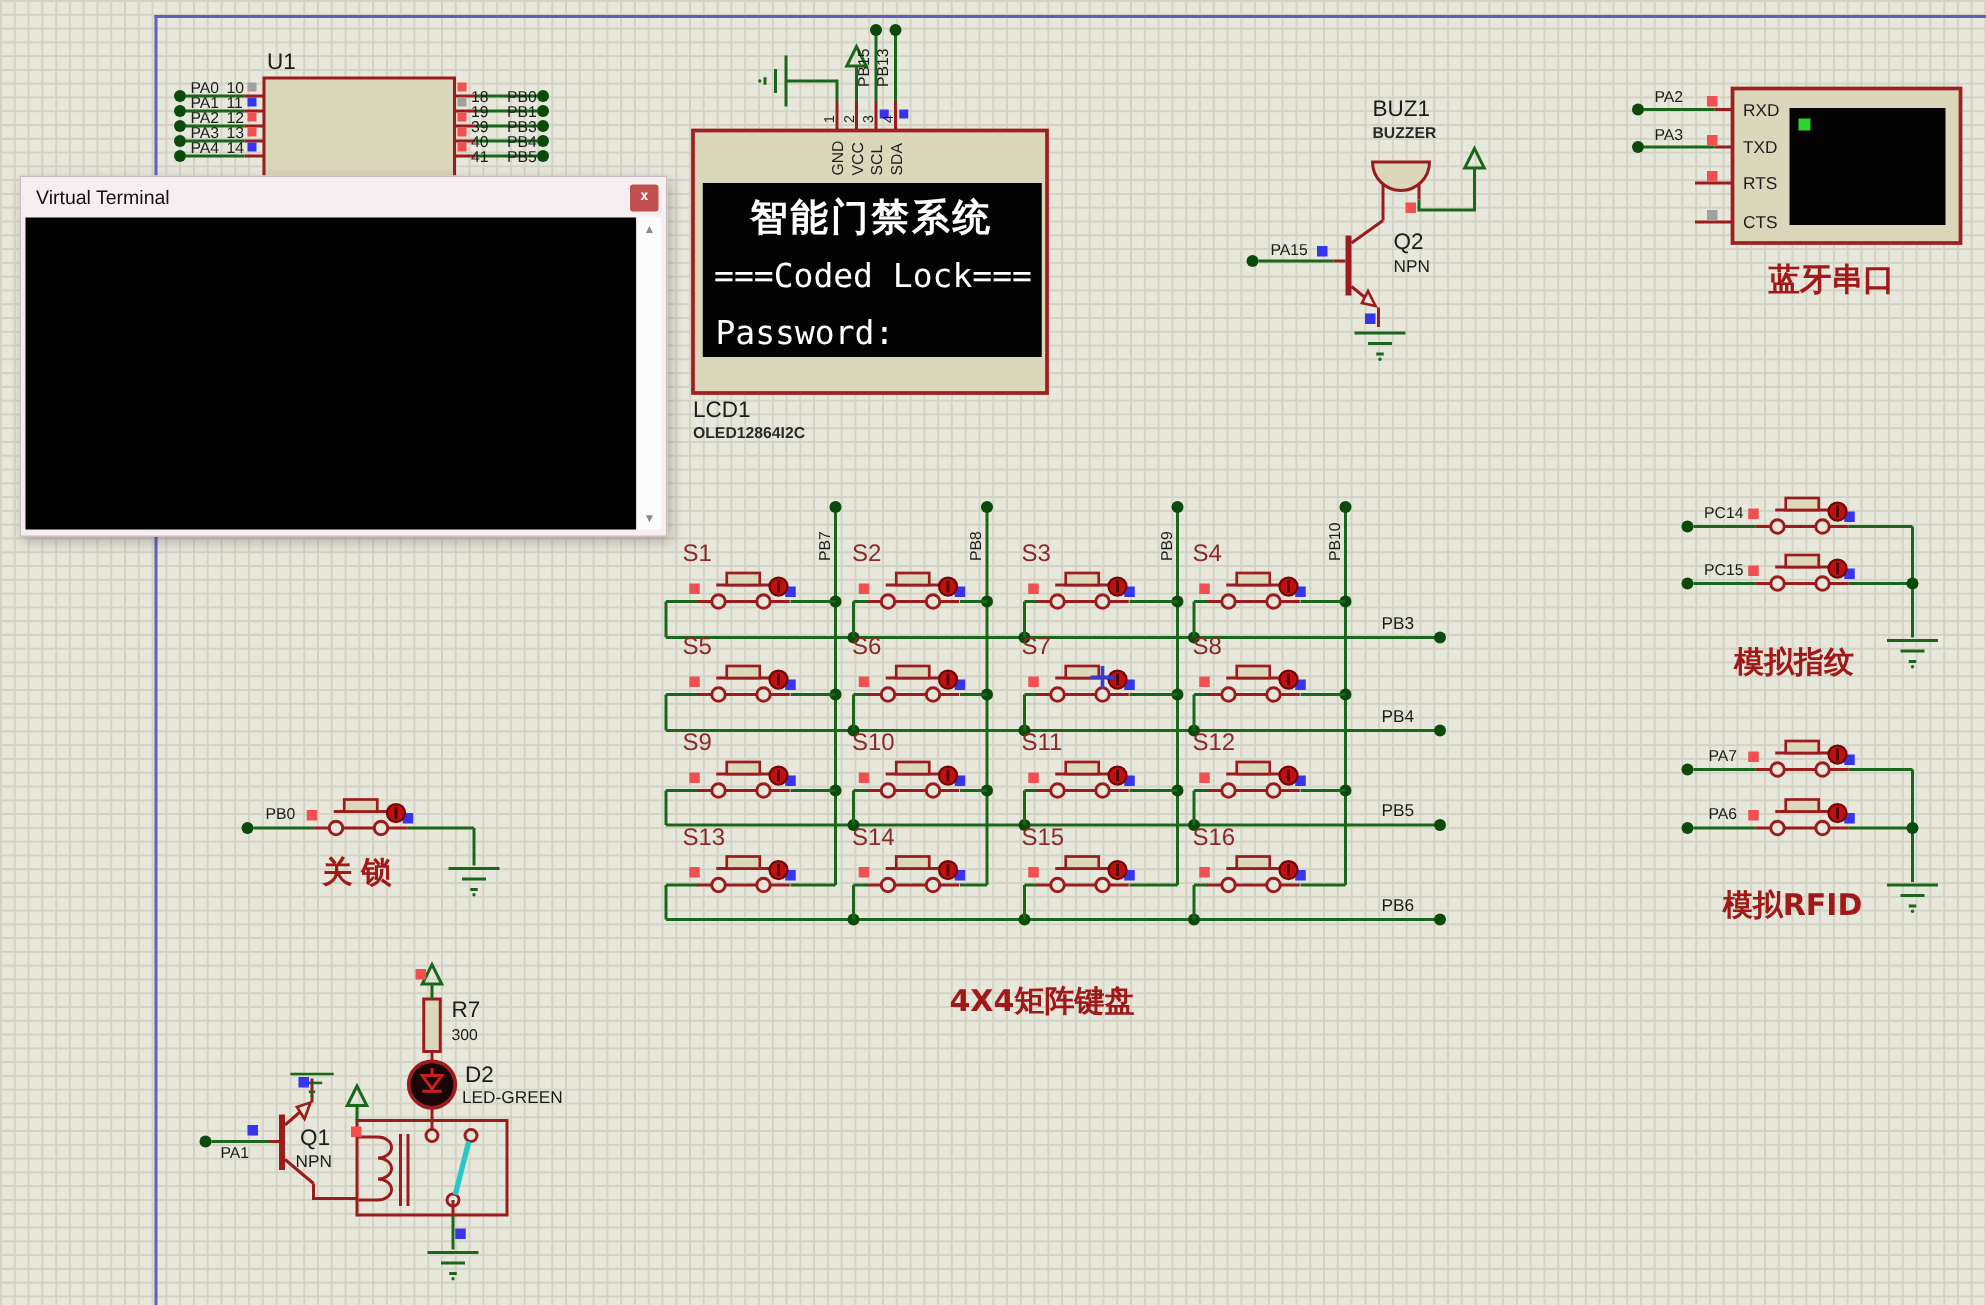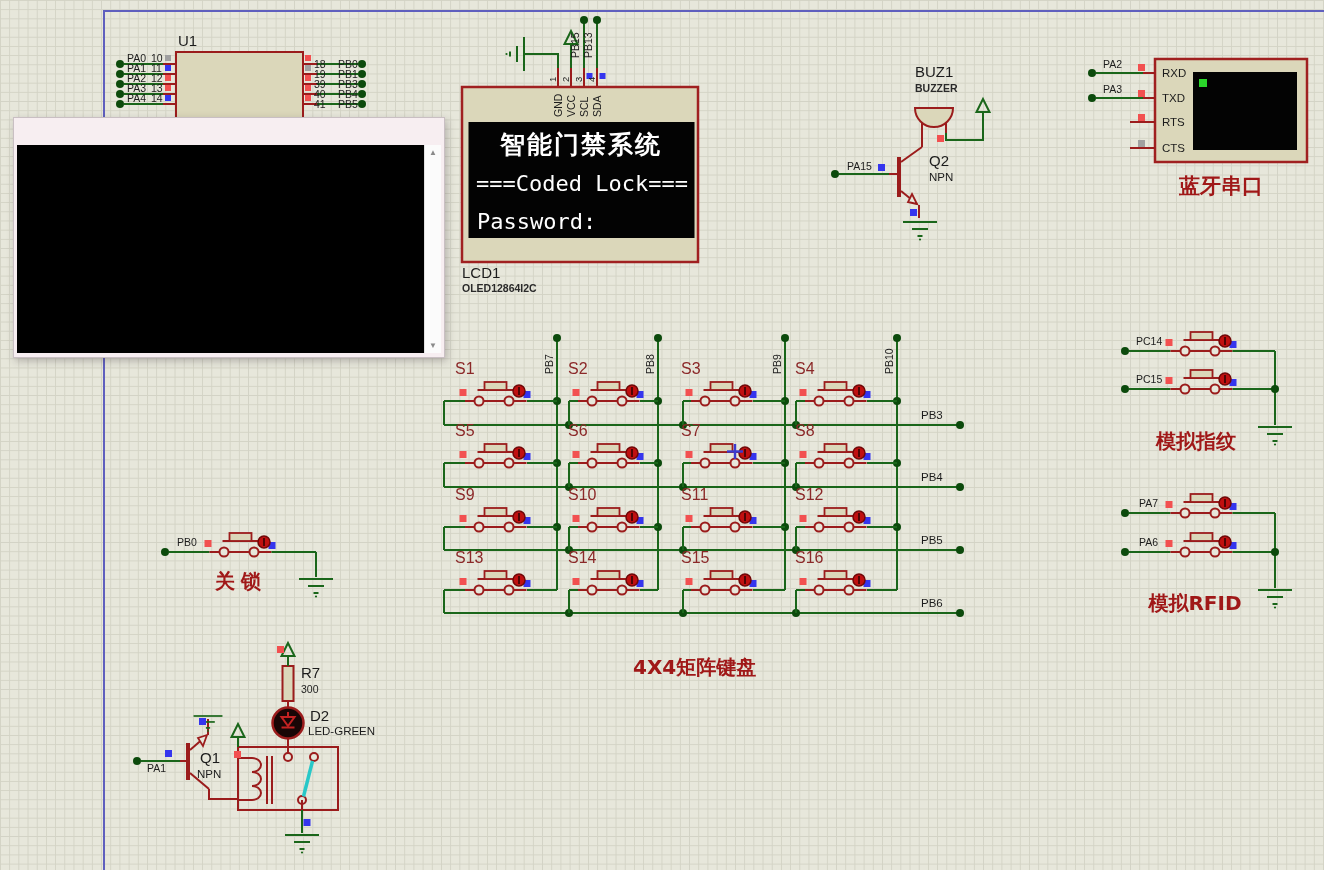--- a/index.html
+++ b/index.html
@@ -455,20 +455,24 @@
     <text x="1195" y="610" text-anchor="middle" class="cap">模拟RFID</text>
     <text x="241" y="588" text-anchor="middle" class="cap" style="letter-spacing:6px">关锁</text>
 
     <g>
       <line x1="735" y1="444" x2="735" y2="459" class="cur"></line>
       <line x1="727" y1="451.5" x2="743" y2="451.5" class="cur"></line>
     </g>
   </svg>
 
   <div class="vt">
+    <div class="vt-title">
+      <span>Virtual Terminal</span>
+      <button class="vt-close">x</button>
+    </div>
     <div class="vt-body">
       <div class="vt-screen"></div>
       <div class="vt-scroll">
         <span class="vt-arr">▲</span>
         <span class="vt-arr">▼</span>
       </div>
     </div>
   </div>
 </div>
 

